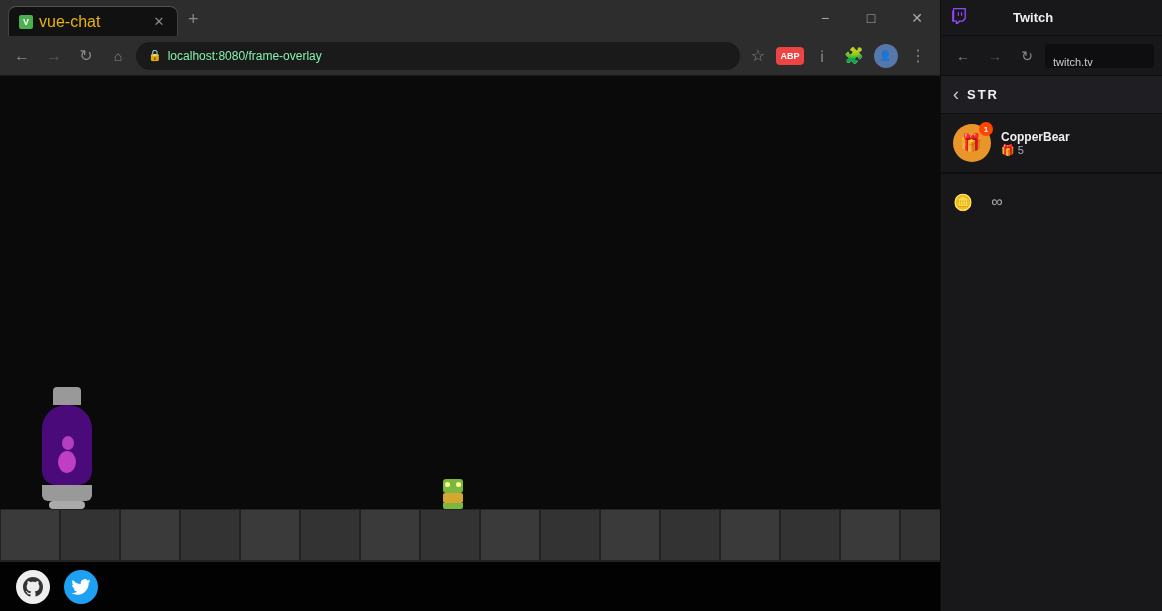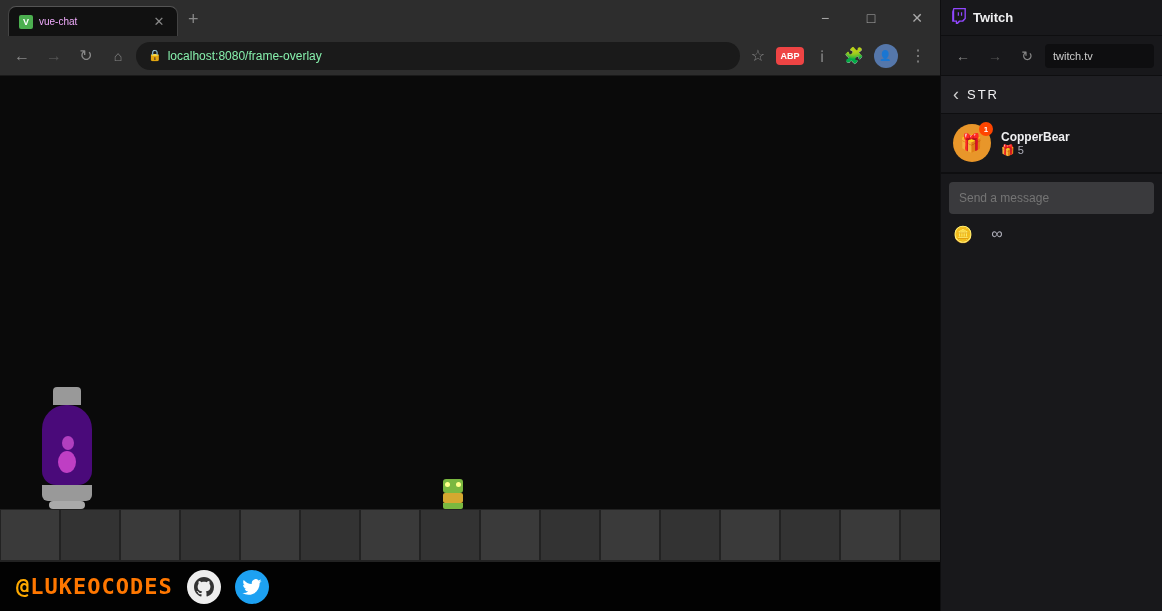--- a/index.html
+++ b/index.html
@@ -10,21 +10,21 @@
 
 <div style="display:flex; flex-direction:row; width:1162px; height:611px; overflow:hidden;">
 
   <div style="width:940px; flex-shrink:0; display:flex; flex-direction:column; background:#111;">
 
     <div style="height:36px; background:#2d2d2d; display:flex; align-items:flex-end; padding:0 8px; position:relative;">
 
       <div style="display:flex; align-items:flex-end; flex:1;">
         <div style="display:flex; align-items:center; background:#111; height:30px; padding:0 10px; border-radius:8px 8px 0 0; min-width:170px; gap:6px; border-top:1px solid #555; border-left:1px solid #444; border-right:1px solid #444;">
           <span style="width:14px; height:14px; background:#4CAF50; border-radius:2px; display:flex; align-items:center; justify-content:center; color:white; font-size:9px; font-weight:bold; flex-shrink:0;">V</span>
-          <span style="color:#f0abfc; font-size:10px; flex:1;">vue-chat</span>
+          <span style="color:#eab308; font-size:16px; flex:1;">vue-chat</span>
           <span style="color:#888; font-size:13px; cursor:pointer; width:16px; height:16px; display:flex; align-items:center; justify-content:center; border-radius:50%;">✕</span>
         </div>
         <span style="color:#888; font-size:18px; padding:4px 10px; cursor:pointer; margin-bottom:2px;">+</span>
       </div>
 
       <div style="display:flex; align-items:center; height:100%; position:absolute; right:0; top:0;">
         <button style="background:none; border:none; color:#aaa; cursor:pointer; width:46px; height:36px; font-size:14px; display:flex; align-items:center; justify-content:center;">
           <span>−</span>
         </button>
         <button style="background:none; border:none; color:#aaa; cursor:pointer; width:46px; height:36px; font-size:14px; display:flex; align-items:center; justify-content:center;">
@@ -116,23 +116,20 @@
         <div style="width:60px; height:52px; background:#3a3a3a; border:1px solid #222; flex-shrink:0;"></div>
         <div style="width:60px; height:52px; background:#333; border:1px solid #222; flex-shrink:0;"></div>
         <div style="width:60px; height:52px; background:#3a3a3a; border:1px solid #222; flex-shrink:0;"></div>
         <div style="width:60px; height:52px; background:#333; border:1px solid #222; flex-shrink:0;"></div>
         <div style="width:60px; height:52px; background:#3a3a3a; border:1px solid #222; flex-shrink:0;"></div>
         <div style="width:60px; height:52px; background:#333; border:1px solid #222; flex-shrink:0;"></div>
       </div>
     </div>
 
     <div style="height:50px; background:rgba(0,0,0,0.88); display:flex; align-items:center; padding:0 16px; gap:14px; border-top:1px solid #222; flex-shrink:0;">
-      <span style="font-family: monospace; font-size:22px; font-weight:bold; letter-spacing:1px;">
-        <span style="color:#ffaa00;">@</span><span style="color:#ff7700;">LUKEOCODES</span>
-      </span>
 
       <div style="width:34px; height:34px; background:#eee; border-radius:50%; display:flex; align-items:center; justify-content:center; cursor:pointer;">
         <svg width="20" height="20" viewBox="0 0 16 16" fill="#333">
           <path d="M8 0C3.58 0 0 3.58 0 8c0 3.54 2.29 6.53 5.47 7.59.4.07.55-.17.55-.38 0-.19-.01-.82-.01-1.49-2.01.37-2.53-.49-2.69-.94-.09-.23-.48-.94-.82-1.13-.28-.15-.68-.52-.01-.53.63-.01 1.08.58 1.23.82.72 1.21 1.87.87 2.33.66.07-.52.28-.87.51-1.07-1.78-.2-3.64-.89-3.64-3.95 0-.87.31-1.59.82-2.15-.08-.2-.36-1.02.08-2.12 0 0 .67-.21 2.2.82.64-.18 1.32-.27 2-.27.68 0 1.36.09 2 .27 1.53-1.04 2.2-.82 2.2-.82.44 1.1.16 1.92.08 2.12.51.56.82 1.27.82 2.15 0 3.07-1.87 3.75-3.65 3.95.29.25.54.73.54 1.48 0 1.07-.01 1.93-.01 2.2 0 .21.15.46.55.38A8.013 8.013 0 0016 8c0-4.42-3.58-8-8-8z"></path>
         </svg>
       </div>
 
       <div style="width:34px; height:34px; background:#1da1f2; border-radius:50%; display:flex; align-items:center; justify-content:center; cursor:pointer;">
         <svg width="20" height="16" viewBox="0 0 24 20" fill="white">
           <path d="M23.953 2.569a10 10 0 01-2.825.775 4.958 4.958 0 002.163-2.723c-.951.555-2.005.959-3.127 1.184a4.92 4.92 0 00-8.384 4.482C7.691 6.094 4.066 4.13 1.64 1.161a4.822 4.822 0 00-.666 2.475c0 1.71.87 3.213 2.188 4.096a4.904 4.904 0 01-2.228-.616v.061a4.923 4.923 0 003.946 4.827 4.996 4.996 0 01-2.212.085 4.937 4.937 0 004.604 3.417 9.868 9.868 0 01-6.102 2.105c-.39 0-.779-.023-1.17-.067a13.995 13.995 0 007.557 2.209c9.054 0 13.999-7.496 13.999-13.986 0-.209 0-.42-.015-.63a9.936 9.936 0 002.46-2.548l-.047-.02z"></path>
@@ -143,59 +140,58 @@
 
   <div style="width:222px; background:#18181b; display:flex; flex-direction:column; border-left:1px solid #0e0e10;">
 
     <div style="height:36px; background:#18181b; display:flex; align-items:center; padding:0 10px; gap:6px; border-bottom:1px solid #0e0e10;">
 
       <span style="color:#9147ff; font-size:16px;">
         <svg width="16" height="16" viewBox="0 0 24 28" fill="#9147ff">
           <path d="M2.149 0L0 6.6V24.15h6.4V28h3.5l3.85-3.85h5.6L24 18.7V0H2.149zm19.5 17.8l-4.2 4.2H12l-3.5 3.5V22h-4.9V2.1H21.649V17.8zM17.5 7.35h-2.1v6.3h2.1V7.35zm-5.6 0H9.8v6.3h2.1V7.35z"></path>
         </svg>
       </span>
-      <span style="color:#efeff1; font-size:13px; font-weight:bold; flex:1;">Twitch</span>
+      <span style="color:#efeff1; font-size:13px; font-weight:bold; flex:1;margin-left:40px;">Twitch</span>
     </div>
 
     <div style="height:40px; background:#18181b; display:flex; align-items:center; padding:0 8px; gap:4px; border-bottom:1px solid #0e0e10;">
       <button style="background:none; border:none; color:#888; cursor:pointer; font-size:14px; width:28px; height:28px; border-radius:4px; display:flex; align-items:center; justify-content:center;">
         <span>←</span>
       </button>
       <button style="background:none; border:none; color:#555; cursor:pointer; font-size:14px; width:28px; height:28px; border-radius:4px; display:flex; align-items:center; justify-content:center;">
         <span>→</span>
       </button>
       <button style="background:none; border:none; color:#888; cursor:pointer; font-size:14px; width:28px; height:28px; border-radius:4px; display:flex; align-items:center; justify-content:center;">
         <span>↻</span>
       </button>
-      <div style="flex:1; height:24px; background:#0e0e10; border-radius:4px; display:flex; align-items:center; padding:0 8px; cursor:text;">
+      <div style="flex:1; height:24px; background:#0e0e10; border-radius:4px; display:flex; align-items:flex-end; padding:0 8px; cursor:text;">
         <span style="color:#ccc; font-size:11px;">twitch.tv</span>
       </div>
     </div>
 
     <div style="display:flex; align-items:center; background:#1f1f23; padding:8px 12px; border-bottom:1px solid #0e0e10;">
       <button style="background:none; border:none; color:#ccc; cursor:pointer; font-size:18px; margin-right:8px; display:flex; align-items:center; justify-content:center;">
         <span>‹</span>
       </button>
-      <span style="color:#efeff1; font-size:13px; font-weight:normal; letter-spacing:2px;">STR</span>
+      <span style="color:#efeff1; font-size:13px; font-weight:bold; letter-spacing:2px;">STR</span>
     </div>
 
     <div style="display:flex; align-items:center; gap:10px; padding:10px 12px; background:#18181b; border-bottom:1px solid #0e0e10;">
       <div style="width:38px; height:38px; background:#e8962a; border-radius:50%; display:flex; align-items:center; justify-content:center; font-size:18px; position:relative; flex-shrink:0;">
         <span>🎁</span>
         <span style="position:absolute; top:-2px; right:-2px; background:#ff4500; color:white; font-size:8px; font-weight:bold; width:14px; height:14px; border-radius:50%; display:flex; align-items:center; justify-content:center;">1</span>
       </div>
       <div>
         <div style="color:#efeff1; font-size:12px; font-weight:bold;">CopperBear</div>
         <div style="color:#adadb8; font-size:11px;">🎁 5</div>
       </div>
     </div>
 
 
     <div style="padding:8px; background:#18181b; border-top:1px solid #0e0e10;">
-      <input type="text" style="width: 100%; height: 32px; background: rgb(58, 58, 61); border: none; border-radius: 4px; color: rgb(239, 239, 241); padding: 0px 10px; font-size: 12px; outline: none;" placeholder="Send a message">
       <div style="display:flex; align-items:center; gap:6px; padding:6px 0 2px 0;">
         <button style="background:none; border:none; color:#adadb8; cursor:pointer; font-size:16px; width:28px; height:28px; display:flex; align-items:center; justify-content:center;">
           <span>🪙</span>
         </button>
         <button style="background:none; border:none; color:#adadb8; cursor:pointer; font-size:16px; width:28px; height:28px; display:flex; align-items:center; justify-content:center;">
           <span>∞</span>
         </button>
       </div>
     </div>
 

